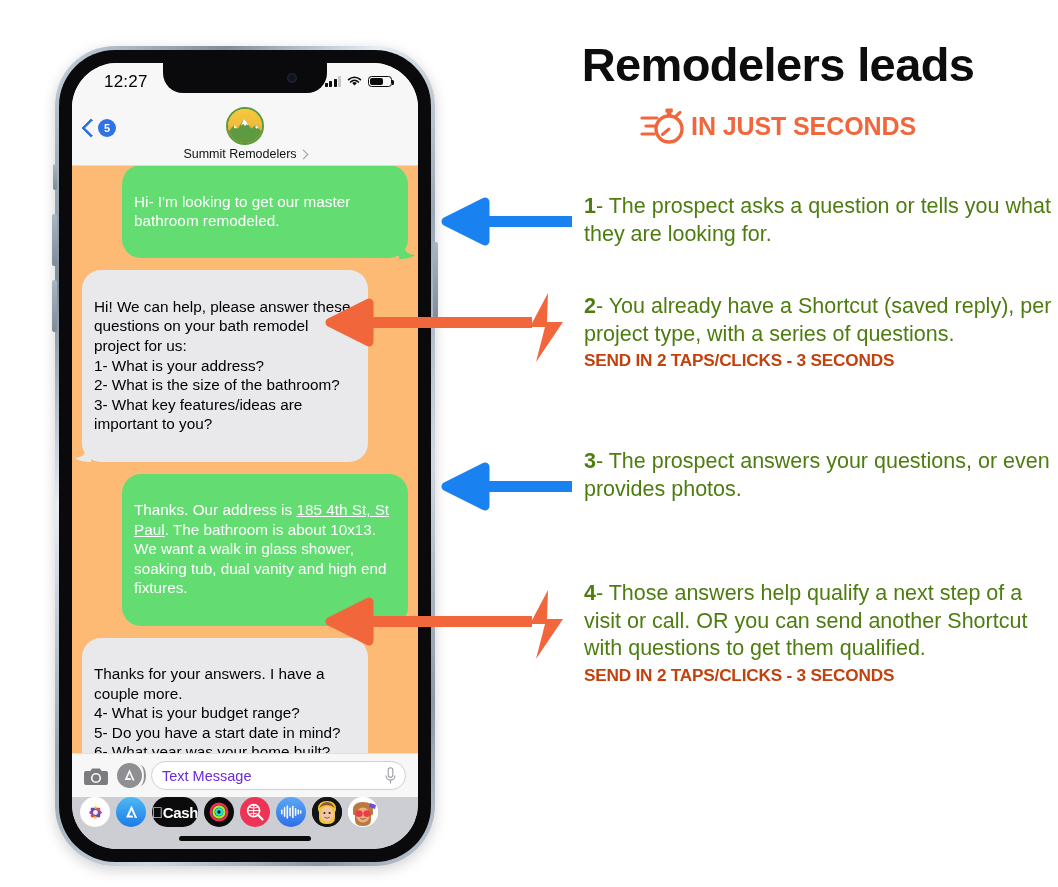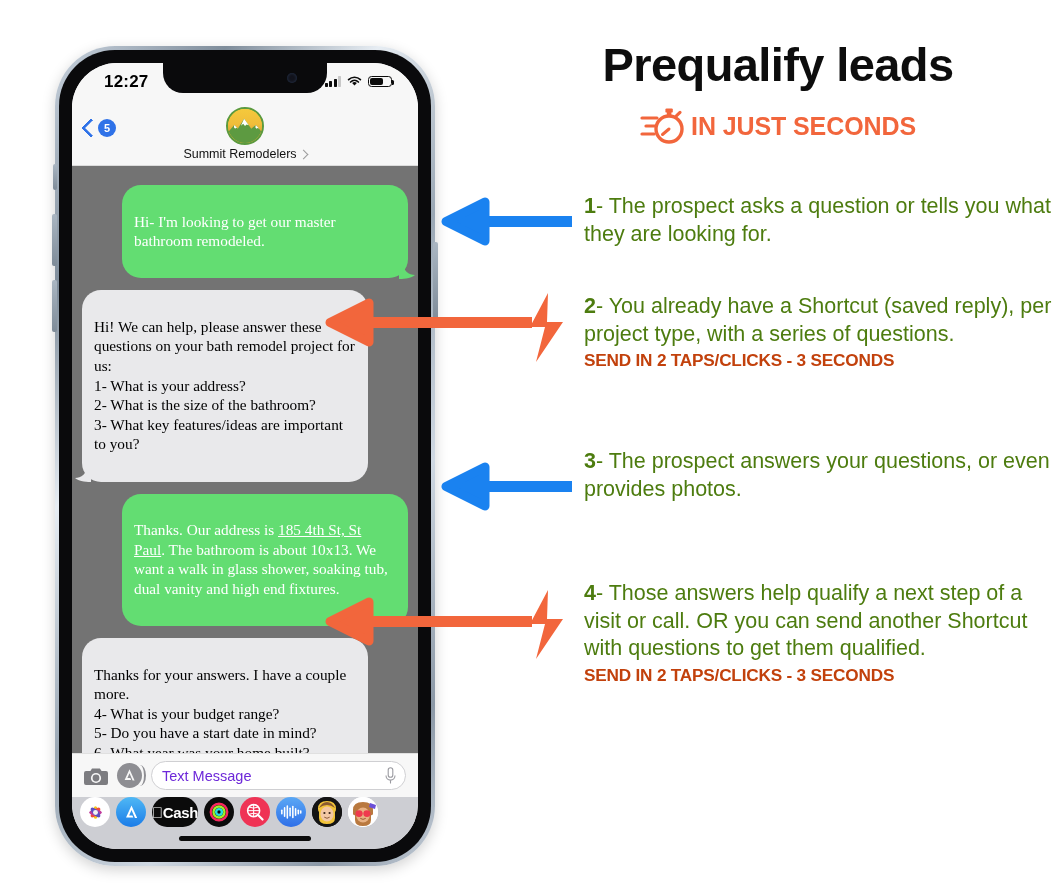--- a/index.html
+++ b/index.html
@@ -59,21 +59,21 @@
   }
 
   
   .statusbar{
     position:absolute;top:0;left:0;right:0;height:42px;
     background:#f7f7f7;
     z-index:5;
   }
   .sb-time{
     position:absolute;left:32px;top:9px;
-    font-size:17px;font-weight:bold;color:#000;
+    font-size:17px;font-weight:normal;color:#000;
     letter-spacing:.2px;
   }
   .sb-right{position:absolute;right:26px;top:12px;display:flex;align-items:flex-end;gap:5px;}
   .bars{display:flex;align-items:flex-end;gap:1.5px;height:11px;}
   .bars i{display:block;width:3px;background:#0b0b0b;border-radius:.7px;}
   .bars i:nth-child(1){height:4px;}
   .bars i:nth-child(2){height:6px;}
   .bars i:nth-child(3){height:8.5px;}
   .bars i:nth-child(4){height:11px;background:#c8c8c8;}
   .batt{
@@ -123,24 +123,23 @@
     font-size:12.5px;color:#111;margin-top:2px;
   }
   .chev-right{
     width:6px;height:6px;border-top:1.6px solid #9b9b9b;border-right:1.6px solid #9b9b9b;
     transform:rotate(45deg);
   }
 
   
   .conversation{
     position:absolute;top:102px;left:0;right:0;bottom:84px;
-    background:#737373;
-    padding:20px 10px 0 10px;
+    background:#fdba74;
+    padding:0 10px 0 10px;
     box-sizing:border-box;
-    font-family:Liberation Serif, serif;
   }
   .row{display:flex;margin-bottom:12px;}
   .row.out{justify-content:flex-end;}
   .row.in{justify-content:flex-start;}
   .bubble{
     max-width:262px;
     padding:7px 12px 8px 12px;
     border-radius:19px;
     font-size:15.3px;
     line-height:1.28;
@@ -459,21 +458,21 @@
   <g>
     <path d="M548 293 L530 327 L545 327 L536 362 L563 322 L547 322 Z" fill="#f2663c"></path>
   </g>
   <g>
     <path d="M548 590 L530 624 L545 624 L536 659 L563 619 L547 619 Z" fill="#f2663c"></path>
   </g>
 </svg>
 
 <div id="right-panel">
 
-  <div class="headline">Prequalify leads</div>
+  <div class="headline">Remodelers leads</div>
 
   <div class="subline">
     <svg class="stopwatch" viewBox="0 0 48 42">
       <g stroke="#f2663c" stroke-width="3.2" stroke-linecap="round">
         <line x1="2" y1="13" x2="17" y2="13"></line>
         <line x1="6" y1="21" x2="16" y2="21"></line>
         <line x1="2" y1="29" x2="14" y2="29"></line>
       </g>
       <circle cx="29" cy="24" r="13" fill="none" stroke="#f2663c" stroke-width="3.4"></circle>
       <rect x="25.4" y="3.4" width="7.4" height="4.2" rx="1.2" fill="#f2663c"></rect>

